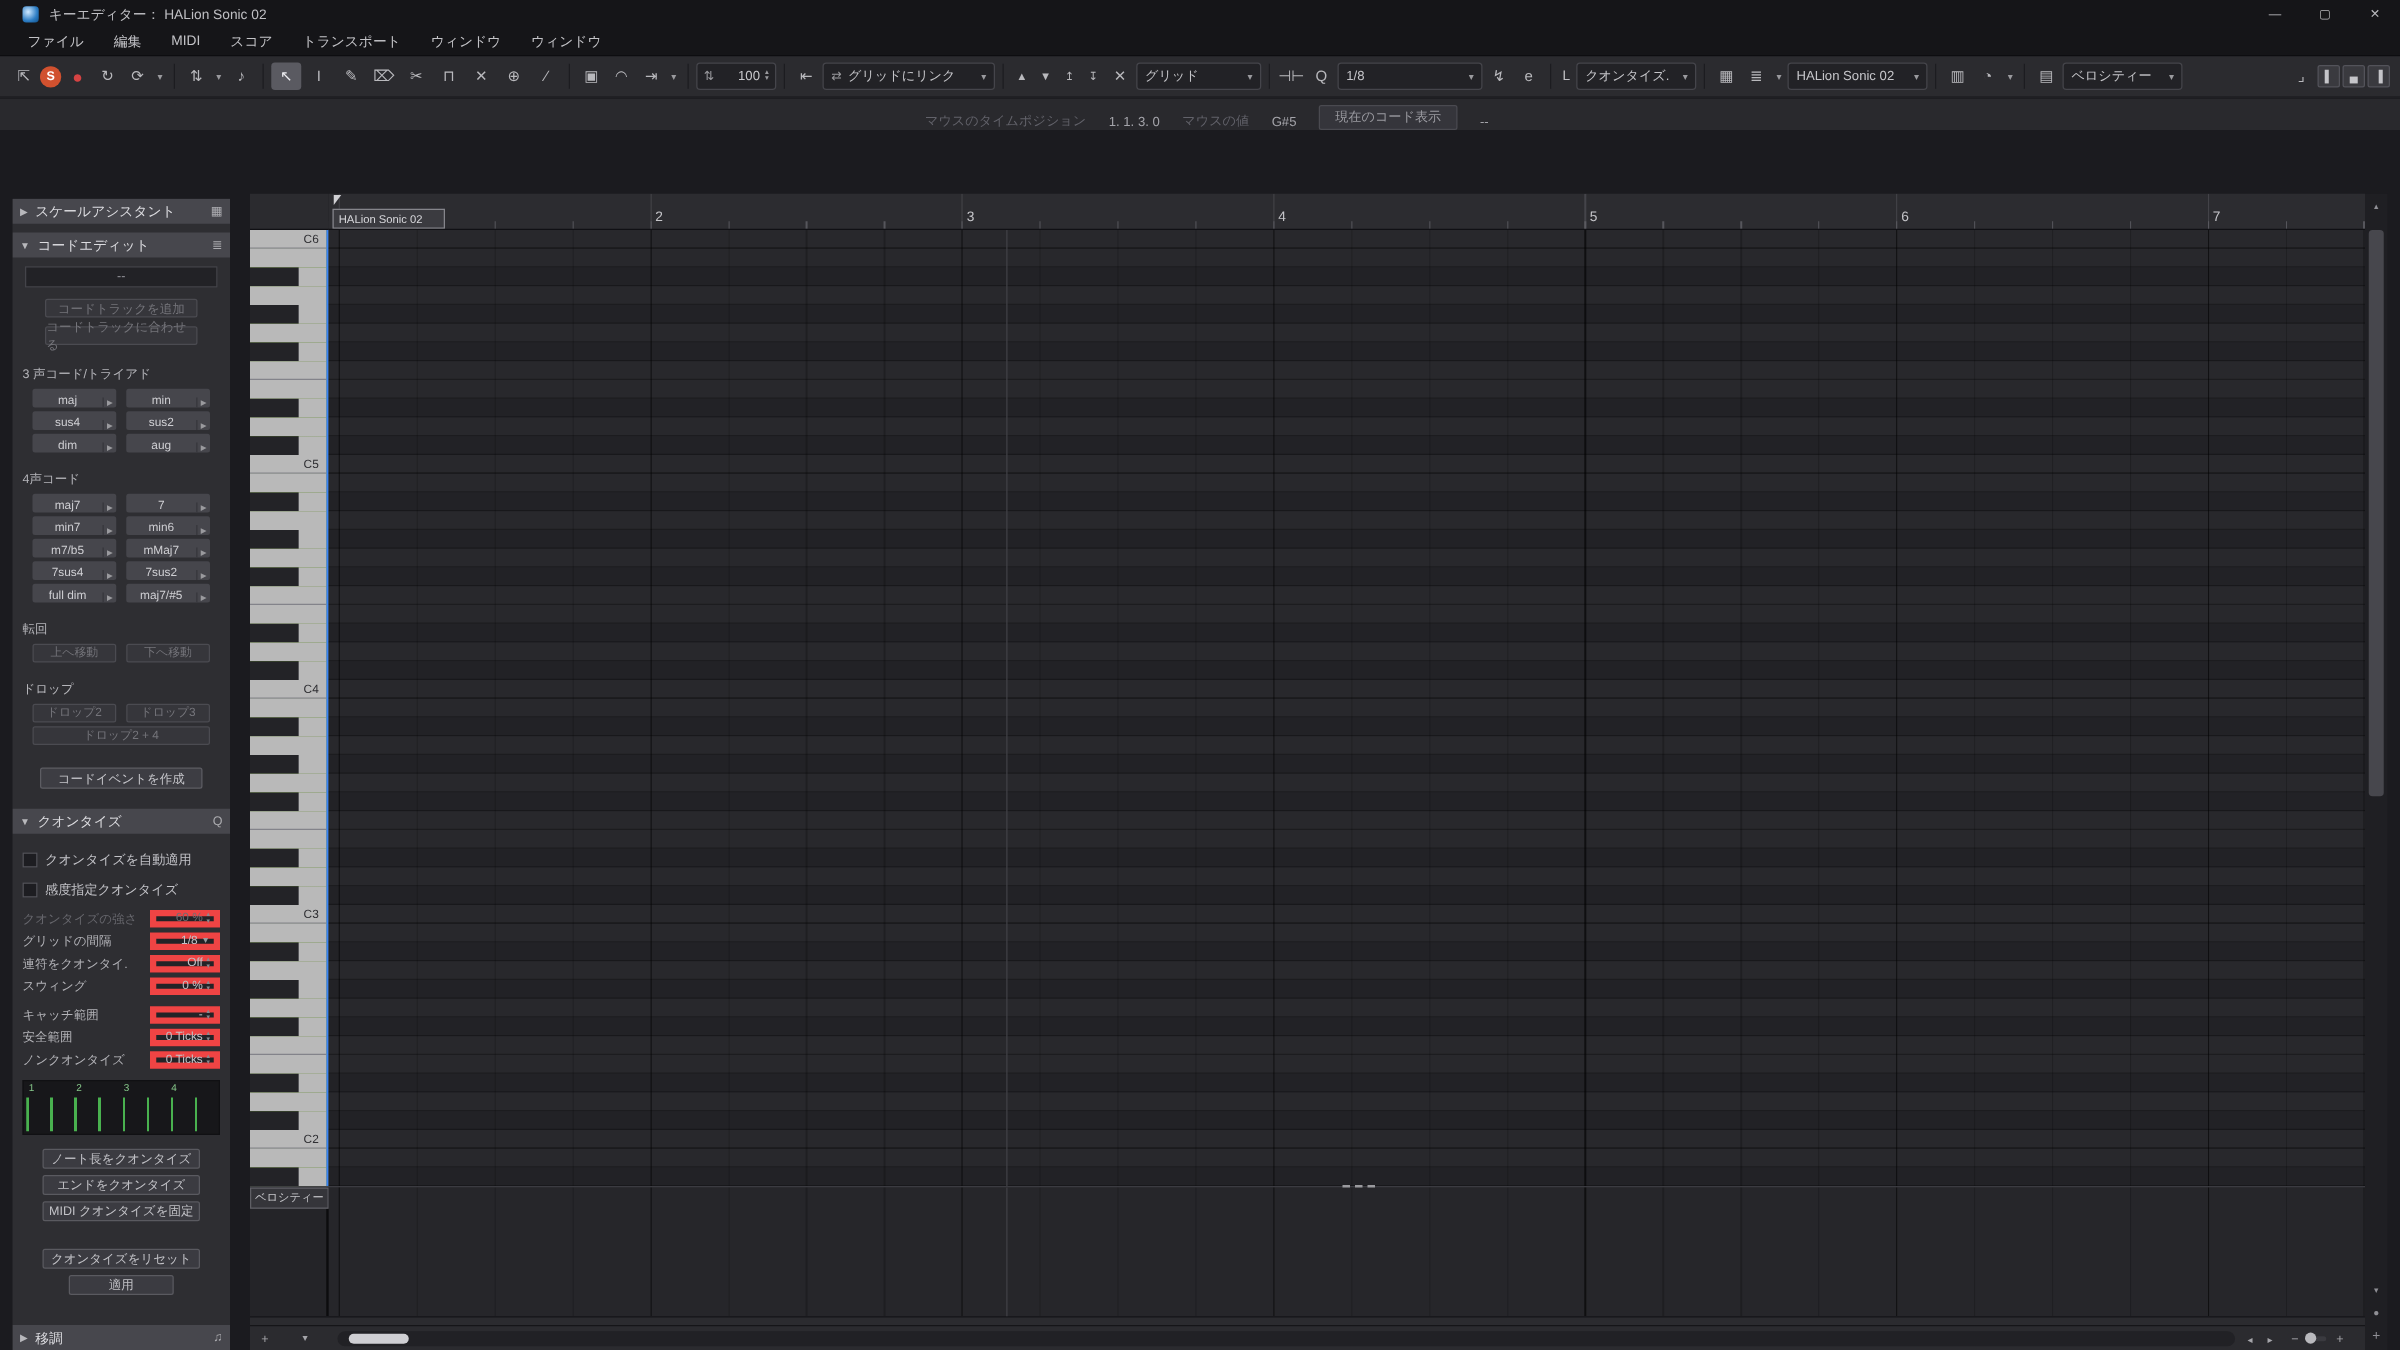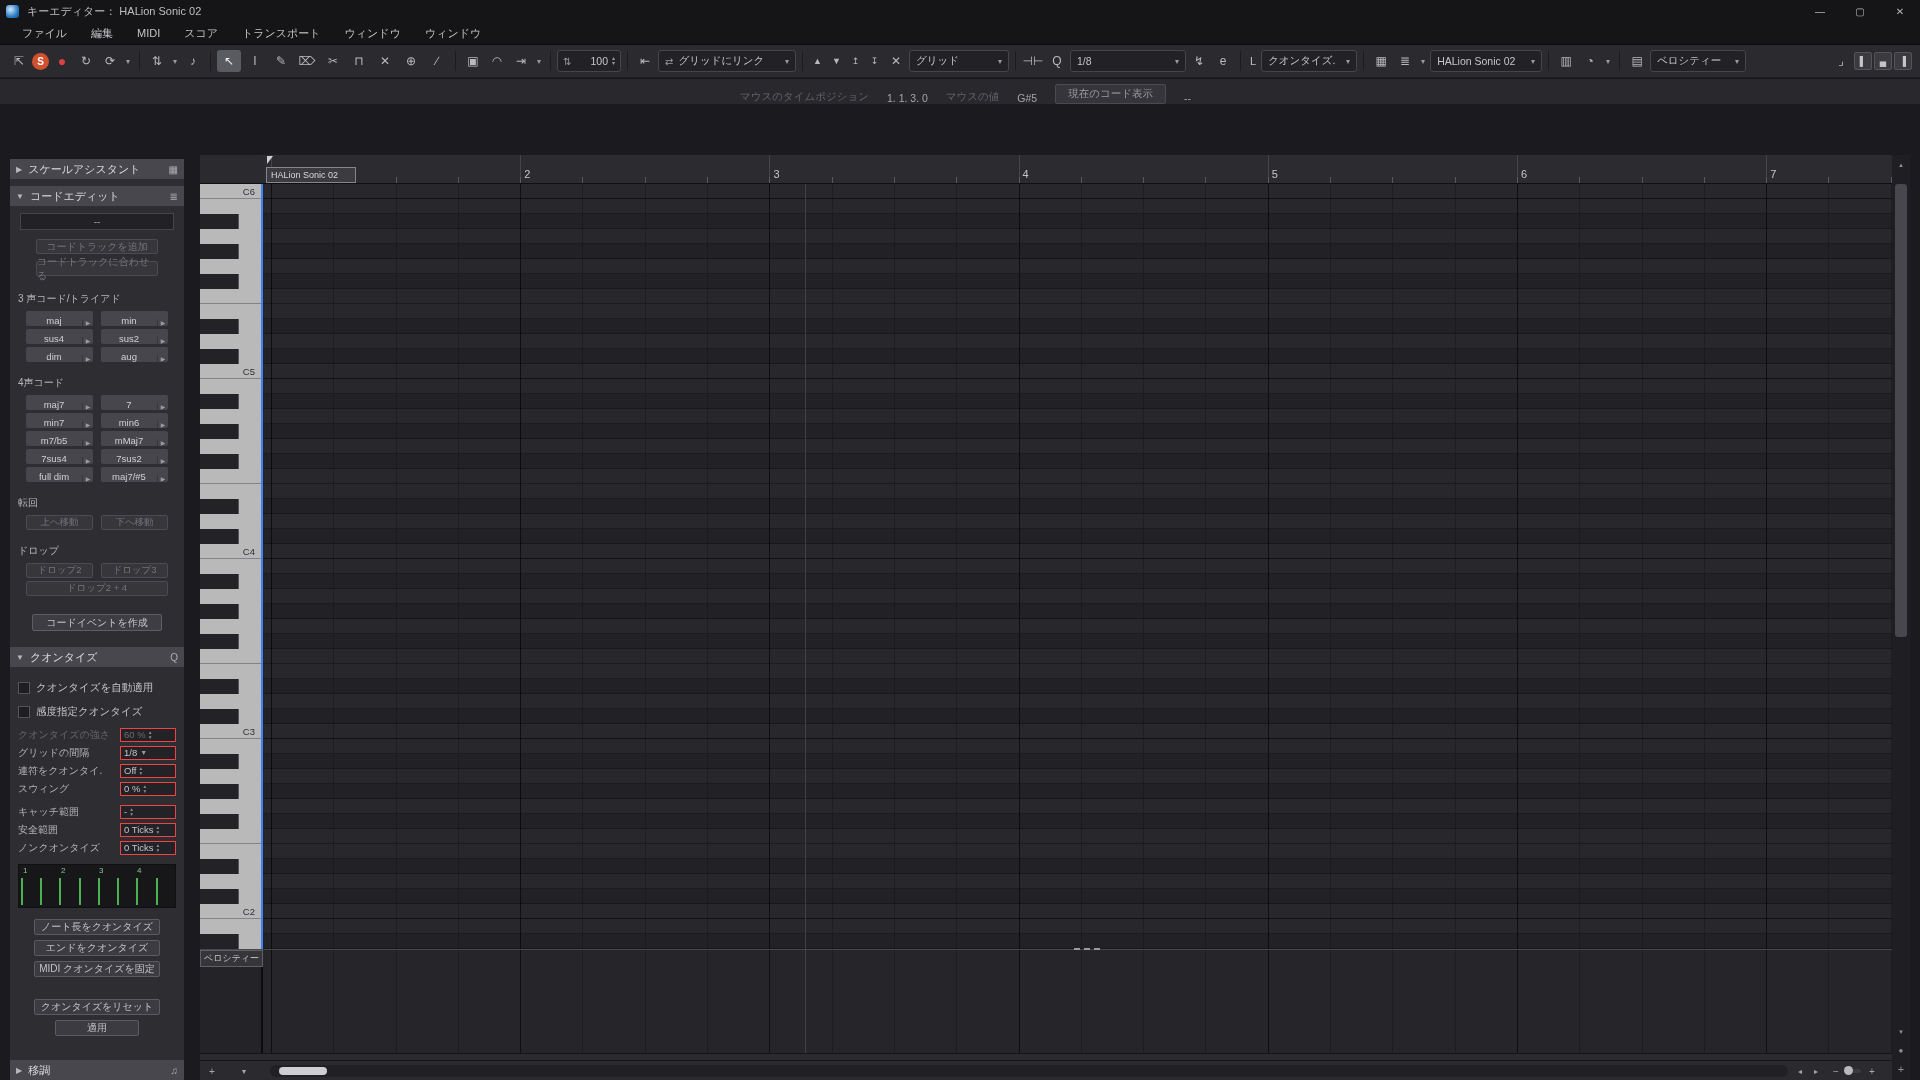--- a/index.html
+++ b/index.html
@@ -1,21 +1,21 @@
 <!DOCTYPE html>
 <html><head>
 <meta charset="utf-8">
 <style>
 *{margin:0;padding:0;box-sizing:border-box;user-select:none}
 html,body{width:1920px;height:1080px;overflow:hidden;background:#101013}
 body{font-family:"Liberation Sans",sans-serif;font-size:11px;color:#c8c8cc}
 .app{position:absolute;inset:0;width:1920px;height:1080px;background:#1b1b1f;overflow:hidden}
 
 
-.titlebar{position:absolute;left:0;top:0;right:0;height:22px;background:#151518;display:flex;align-items:center;gap:8px;padding-left:6px}
+.titlebar{position:absolute;left:0;top:0;right:0;height:22px;background:#151518;display:flex;align-items:center;gap:8px;padding-left:18px}
 .app-ico{width:13px;height:13px;border-radius:3px;background:radial-gradient(circle at 35% 35%,#cfe9ff,#2d7dc4 60%,#0f4e86)}
 .title-text{font-size:11px;color:#bfbfc3}
 .win-ctrls{margin-left:auto;display:flex;height:100%}
 .win-btn{width:40px;height:100%;display:flex;align-items:center;justify-content:center;color:#b5b5b9;font-size:10px}
 .menubar{position:absolute;top:22px;left:0;right:0;height:22px;background:#151518;display:flex;align-items:center;padding-left:10px}
 .menu-item{padding:0 12px;height:100%;display:flex;align-items:center;color:#c3c3c7;font-size:11px}
 
 
 .toolbar{position:absolute;top:44px;left:0;right:0;height:34px;background:#2b2b2f;border-top:1px solid #0d0d10;border-bottom:1px solid #1e1e22;display:flex;align-items:center;gap:2px;padding:0 8px}
 .tb-btn{min-width:22px;height:22px;border-radius:3px;display:flex;align-items:center;justify-content:center;color:#b9b9bd;font-size:12px}
@@ -68,21 +68,21 @@
 .pbtn{height:15px;border:1px solid #4b4b51;border-radius:2px;background:#36363b;display:flex;align-items:center;justify-content:center;font-size:9.5px;color:#74747a}
 .widebtn{flex:none;margin:3px 16px 0}
 .createbtn{flex:none;height:17px;margin:18px 22px 0;border:1px solid #5d5d63;border-radius:2px;background:#3d3d43;display:flex;align-items:center;justify-content:center;font-size:10px;color:#c6c6cb}
 .checkrow{flex:none;display:flex;align-items:center;gap:6px;margin:14px 8px 0;font-size:10.5px;color:#c3c3c8}
 .checkrow.m10{margin-top:10px}
 .cb{width:12px;height:12px;background:#1d1d21;border:1px solid #55555b;flex:none}
 .qrow{flex:none;display:flex;align-items:center;height:15px;margin:3px 8px 0;font-size:10px;color:#b2b2b7}
 .qrow.first{margin-top:8px}
 .qrow.space{margin-top:8px}
 .qrow.dis{color:#66666c}
-.qval{margin-left:auto;width:56px;height:14px;background:#232327;border:1px solid #ef4444;display:flex;align-items:center;justify-content:flex-start;gap:3px;padding:0 3px;font-size:9.5px;color:#c3c3c8}
+.qval{margin-left:auto;width:56px;height:14px;background:#232327;border:5px solid #ef4444;display:flex;align-items:center;justify-content:flex-end;gap:3px;padding:0 3px;font-size:9.5px;color:#c3c3c8}
 .qrow.dis .qval{color:#6d6d73}
 .qcaret{font-size:7px;color:#9a9a9e}
 .qstep{display:flex;flex-direction:column;line-height:4.5px;font-size:5.5px;color:#8a8a90}
 .gridviz{flex:none;height:44px;margin:9px 8px 0;background:#17171a;border:1px solid #101013;position:relative}
 .gv-nums{position:absolute;top:1px;left:2px;right:2px;display:flex}
 .gv-num{flex:1;font-size:8px;color:#86c78a;padding-left:2px}
 .gv-bars{position:absolute;left:2px;right:2px;top:13px;bottom:2px;background:repeating-linear-gradient(to right,#49b14f 0 2px,transparent 2px 19.25px)}
 .abtn{flex:none;height:16px;margin:5px 24px 0;background:#3b3b41;border:1px solid #5a5a60;border-radius:2px;display:flex;align-items:center;justify-content:center;font-size:10px;color:#c2c2c7}
 .abtn.m11{margin-top:11px}.abtn.m22{margin-top:22px}.abtn.narrow{margin:5px 45px 0}
 

